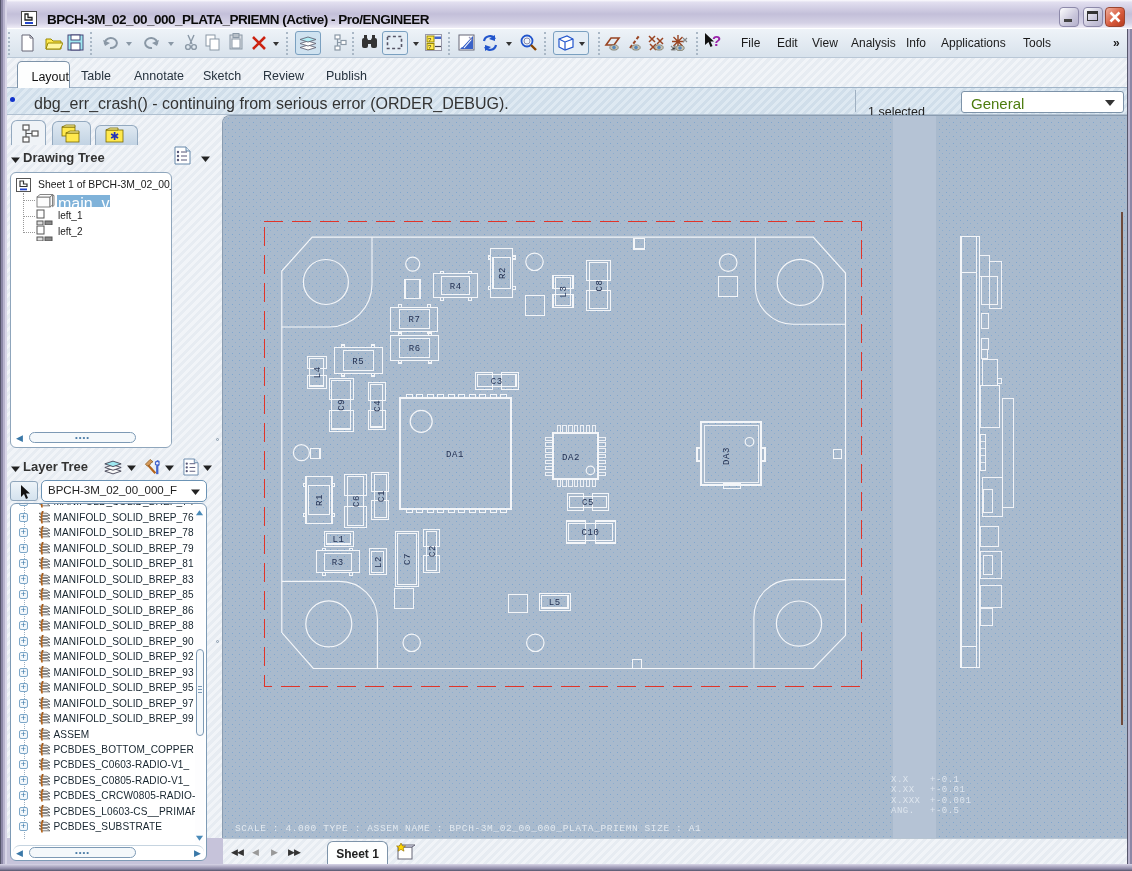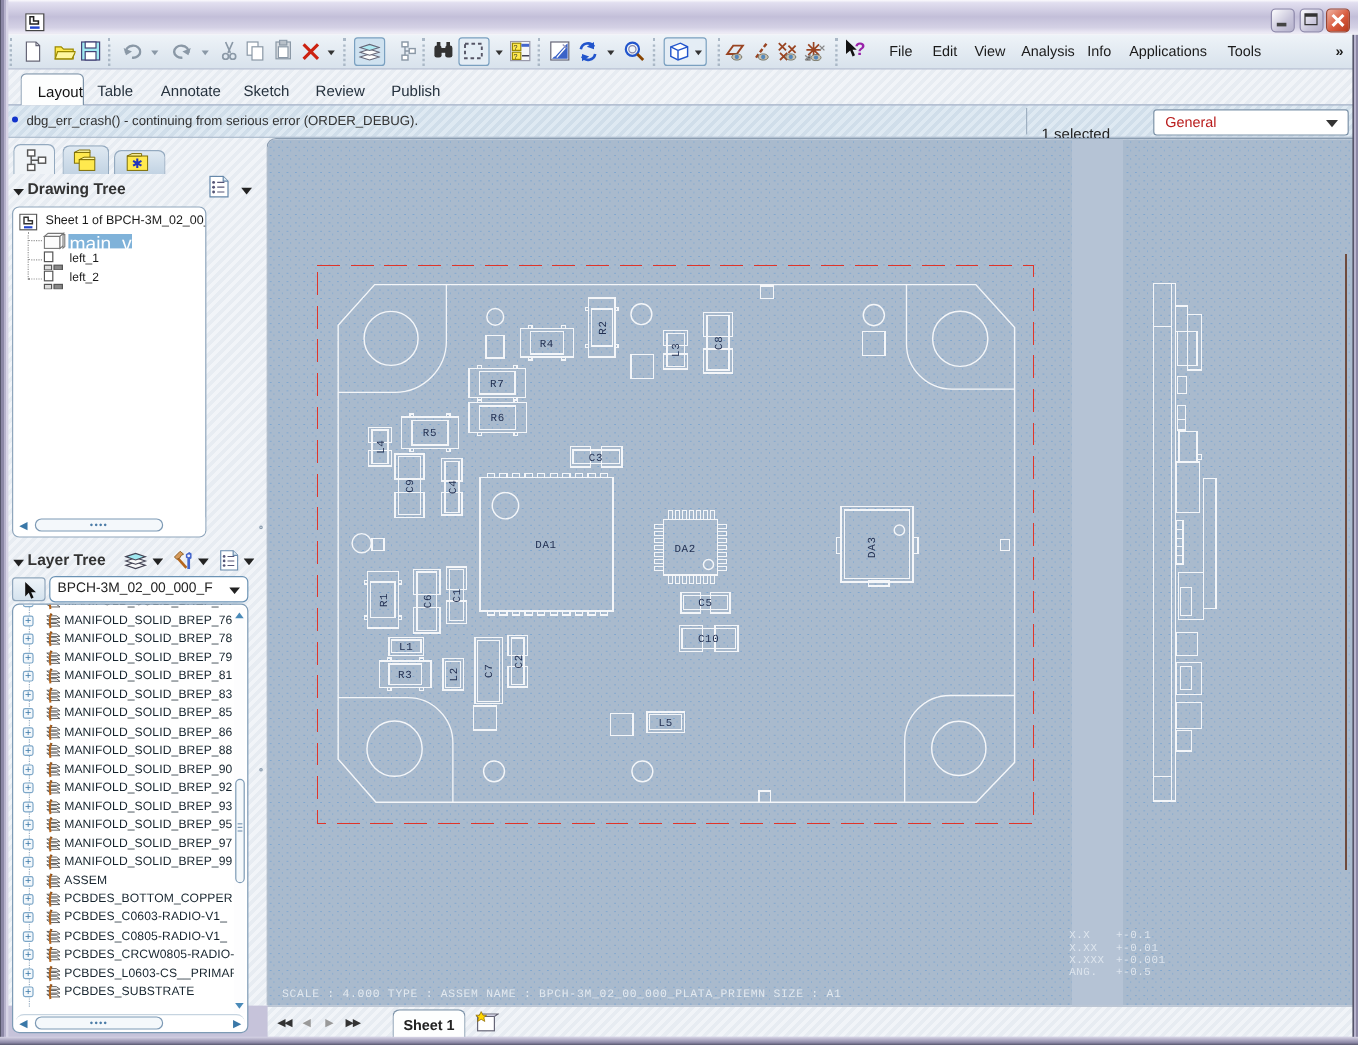--- a/index.html
+++ b/index.html
@@ -22,25 +22,25 @@
 
 #tabrow{position:absolute;left:0;top:58px;width:1132px;height:30px;
 background:repeating-linear-gradient(135deg,#f1f4f8 0 3px,#e7ecf2 3px 6px);border-bottom:1px solid #9eb2c6}
 .rtab{position:absolute;top:11px;font-size:12.5px;color:#26323e}
 #acttab{position:absolute;left:17px;top:3px;width:53px;height:27px;background:#fdfefe;
 border:1px solid #7d93a9;border-bottom:none;border-radius:5px 5px 0 0;
 font-size:12.5px;color:#111;text-align:right;padding-top:8px}
 
 #msgbar{position:absolute;left:0;top:88px;width:1132px;height:27px;background:repeating-linear-gradient(135deg,#dee9f2 0 3px,#d0deea 3px 6px);border-bottom:1px solid #b0c0d0}
 #msgbar .bullet{position:absolute;left:10px;top:9px;width:5px;height:5px;border-radius:3px;background:#1133cc}
-#msgbar .mtxt{position:absolute;left:22px;top:7px;font-size:11px;color:#333}
+#msgbar .mtxt{position:absolute;left:34px;top:7px;font-size:16px;color:#333}
 #msgbar .vsep{position:absolute;left:855px;top:2px;height:22px;width:1px;background:#9fb0c1}
 #msgbar .sel{position:absolute;left:868px;top:17px;font-size:12.5px;color:#222}
 #combo{position:absolute;left:961px;top:2.5px;width:163px;height:22px;background:#fff;
-border:1px solid #7d93a9;border-radius:3px;font-size:12px;color:#b91c1c;padding:3px 0 0 9px}
+border:1px solid #7d93a9;border-radius:3px;font-size:15px;color:#4d7c0f;padding:3px 0 0 9px}
 #combo:after{content:"";position:absolute;right:8px;top:8px;border:5px solid transparent;border-top:6px solid #333}
 
 #main{position:absolute;left:0;top:115px;width:1132px;height:723px;
 background:repeating-linear-gradient(135deg,#f1f4f8 0 3px,#e7ecf2 3px 6px)}
 #lborder{position:absolute;left:0;top:0;width:7px;height:871px;
 background:linear-gradient(90deg,#55556a 0 1px,#8b87a5 1px 3px,#b7b3cd 3px 5px,#d8d5e7 5px 7px)}
 #rborder{position:absolute;right:0;top:29px;width:5px;height:842px;
 background:linear-gradient(90deg,#55556a 0 1px,#b7b3cd 1px 3px,#8b87a5 3px 5px)}
 #bframe{position:absolute;left:0;top:864px;width:1132px;height:7px;
 background:linear-gradient(#d8d5e7,#8b87a5 70%,#55556a)}
@@ -82,20 +82,21 @@
 .treetxt{font-size:10px;color:#1a1a1a}
 </style></head>
 <body>
 <div id="win">
  <div id="titlebar">
   <svg class="ticon" width="17" height="16" viewBox="0 0 17 16">
     <rect x="0.5" y="0.5" width="15" height="14" fill="#fff" stroke="#444"></rect>
     <path d="M4 3 L4 9 L11 9 L11 6.5 L7 6.5 L7 3 Z" fill="none" stroke="#222" stroke-width="1.3"></path>
     <rect x="4" y="11" width="8" height="2" fill="#2244cc"></rect>
   </svg>
+  <span class="ttl">BPCH-3M_02_00_000_PLATA_PRIEMN (Active) - Pro/ENGINEER</span>
   <div class="wbtn" style="left:1059px">
         <div style="position:absolute;left:4px;bottom:4px;width:8px;height:3px;background:#444"></div>
       </div>
   <div class="wbtn" style="left:1083px">
         <div style="position:absolute;left:3px;top:3px;width:11px;height:10px;border:1.5px solid #333;border-top:3px solid #333"></div>
       </div>
   <div class="wbtn close" style="left:1105px">
     <svg width="18" height="18" viewBox="0 0 18 18" style="position:absolute;left:0;top:0">
     <path d="M4.5 4.5 L13.5 13.5 M13.5 4.5 L4.5 13.5" stroke="#fff" stroke-width="2.6"></path>
         </svg>

